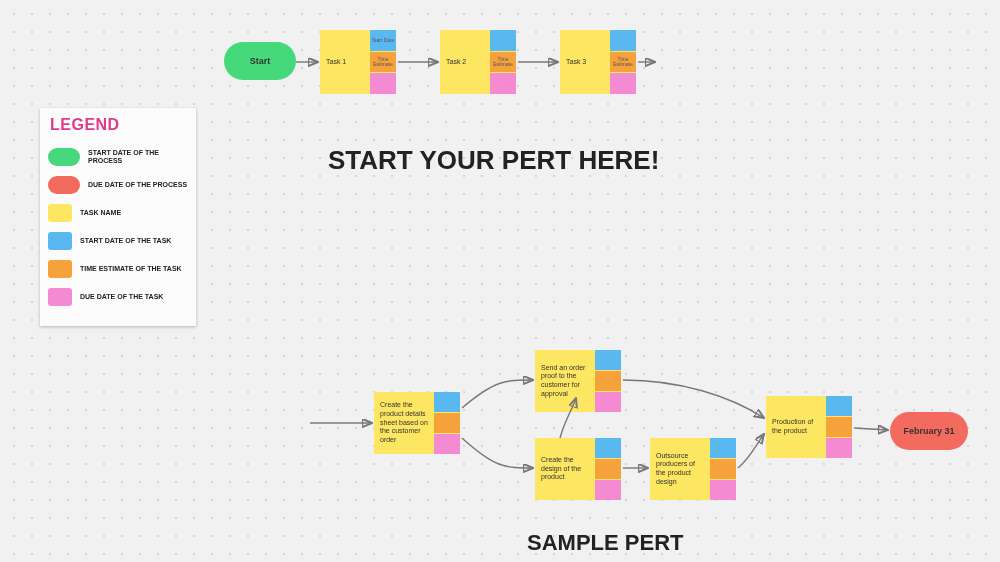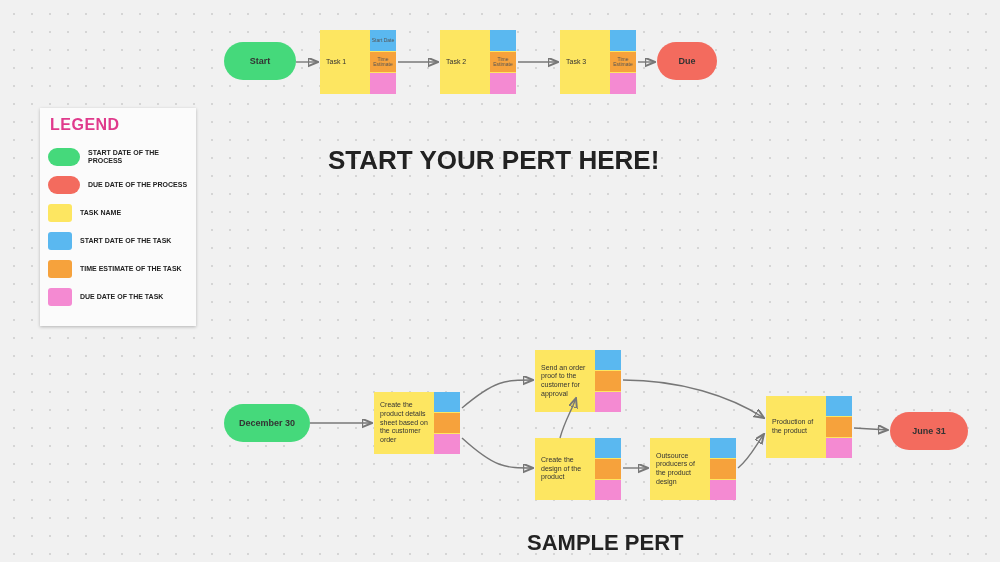--- a/index.html
+++ b/index.html
@@ -93,23 +93,21 @@
 
   <div class="abs card" style="left:560px;top:30px;width:76px;height:64px">
     <div class="card-main">Task 3</div>
     <div class="card-side">
       <div class="chip chip-blue"></div>
       <div class="chip chip-orange">Time Estimate</div>
       <div class="chip chip-pink"></div>
     </div>
   </div>
 
-  <div class="abs pill pill-red" style="left:657px;top:42px;width:60px">Due</div>
 
-  <div class="abs pill pill-green" style="left:224px;top:404px;width:86px">December 30</div>
 
   <div class="abs card" style="left:374px;top:392px;width:86px;height:62px">
     <div class="card-main">Create the product details sheet based on the customer order</div>
     <div class="card-side">
       <div class="chip chip-blue"></div>
       <div class="chip chip-orange"></div>
       <div class="chip chip-pink"></div>
     </div>
   </div>
 
@@ -142,21 +140,21 @@
 
   <div class="abs card" style="left:766px;top:396px;width:86px;height:62px">
     <div class="card-main">Production of the product</div>
     <div class="card-side">
       <div class="chip chip-blue"></div>
       <div class="chip chip-orange"></div>
       <div class="chip chip-pink"></div>
     </div>
   </div>
 
-  <div class="abs pill pill-red" style="left:890px;top:412px;width:78px">June 31</div>
+  <div class="abs pill pill-red" style="left:890px;top:412px;width:78px">February 31</div>
 
   <svg class="arrows" width="1000" height="562">
     <defs>
       <marker id="ah" markerWidth="8" markerHeight="8" refX="7" refY="3" orient="auto">
         <path d="M0,0 L7,3 L0,6 Z" fill="#777"></path>
       </marker>
     </defs>
 
     <line x1="296" y1="62" x2="318" y2="62" marker-end="url(#ah)"></line>
     <line x1="398" y1="62" x2="438" y2="62" marker-end="url(#ah)"></line>

